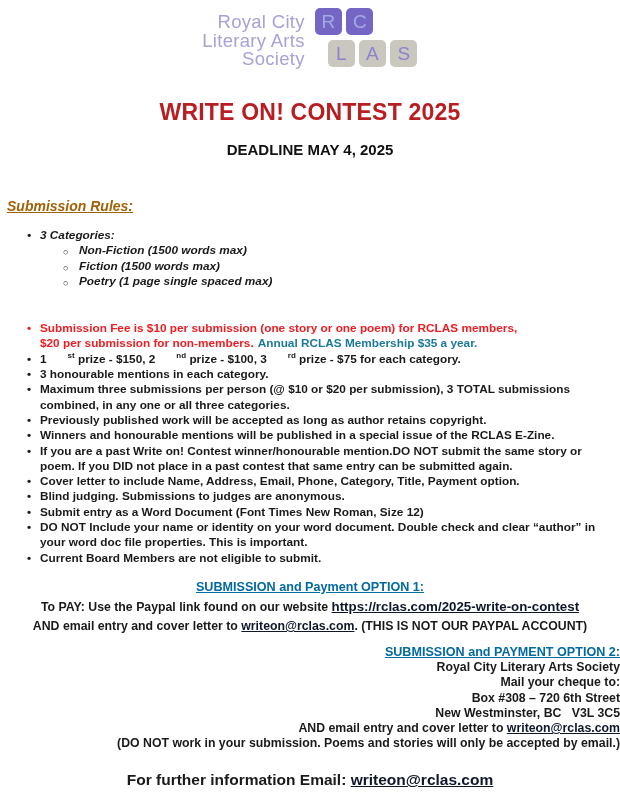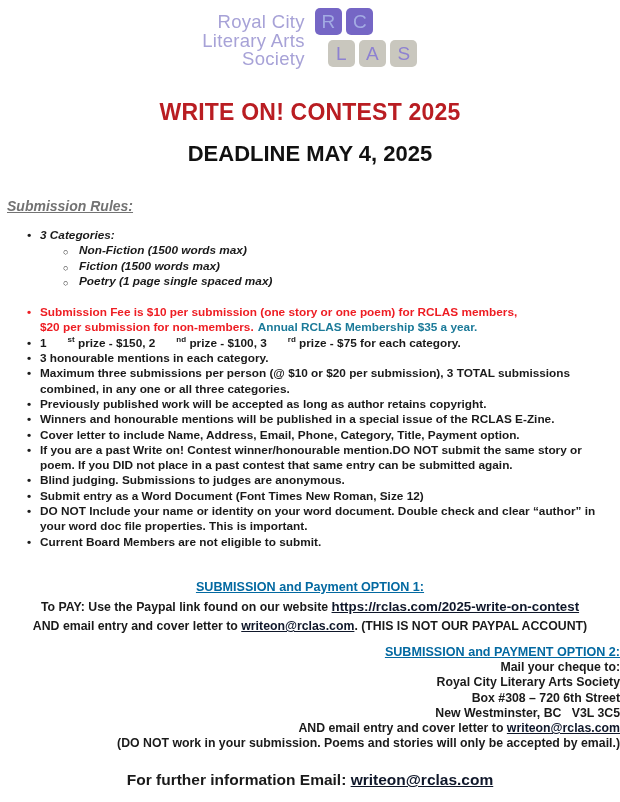--- a/index.html
+++ b/index.html
@@ -23,36 +23,36 @@
   .t-r { left:2px;    top:0; }
   .t-c { left:33.5px; top:0; }
   .t-l { left:15px;   top:32px; }
   .t-a { left:46px;   top:32px; }
   .t-s { left:77.5px; top:32px; }
 
   
   .title    { position:absolute; top:99px;  width:100%; text-align:center;
               color:#b91d22; font-size:23px; letter-spacing:0.2px; }
   .deadline { position:absolute; top:141px; width:100%; text-align:center;
-              color:#111111; font-size:22px; }
+              color:#111111; font-size:15px; }
 
-  .rules-heading { position:absolute; top:198px; left:7px; color:#737373;
+  .rules-heading { position:absolute; top:198px; left:7px; color:#a16207;
                    font-size:14px; font-style:italic; text-decoration:underline; }
 
   
   .blist { position:absolute; top:228px; left:25px; width:585px;
            margin:0; padding:0; list-style:none;
            font-size:11.8px; line-height:15.3px; }
   .b  { position:relative; padding-left:15px; }
   .b::before { content:"\2022"; position:absolute; left:2px; }
   .cat { font-style:italic; }
   .sublist { list-style:none; margin:0 0 0 22px; padding:0; font-style:italic; }
   .sb { position:relative; padding-left:17px; }
   .sb::before { content:"\25CB"; position:absolute; left:1px; top:2px; font-size:9px; }
-  .fee { margin-top:16px; color:#ee1d23; }
+  .fee { margin-top:32px; color:#ee1d23; }
   .fee::before { color:#ee1d23; }
   .teal { color:#1b7a99; margin-left:4px; }
   sup { font-size:8px; line-height:0;padding-left:21px; }
 
   
   .opt1 { position:absolute; top:578px; width:100%; text-align:center;
           font-size:12.3px; line-height:19px; }
   .opt2 { position:absolute; top:645px; width:100%; text-align:right;
           font-size:12.3px; line-height:15.2px; }
   .opt-heading { color:#0369a1; text-decoration:underline; font-size:12.6px; }
@@ -103,38 +103,38 @@
       <span>Submission Fee is $10 per submission (one story or one poem) for RCLAS members,</span><br>
       <span>$20 per submission for non-members.</span><span class="teal">Annual RCLAS Membership $35 a year.</span>
     </li>
 
     <li class="b"><span>1</span><sup>st</sup><span> prize - $150, </span><span>2</span><sup>nd</sup><span> prize - $100, </span><span>3</span><sup>rd</sup><span> prize - $75 for each category.</span></li>
 
     <li class="b">3 honourable mentions in each category.</li>
     <li class="b">Maximum three submissions per person (@ $10 or $20 per submission), 3 TOTAL submissions combined, in any one or all three categories.</li>
     <li class="b">Previously published work will be accepted as long as author retains copyright.</li>
     <li class="b">Winners and honourable mentions will be published in a special issue of the RCLAS E-Zine.</li>
+    <li class="b">If you are a past Write on! Contest winner/honourable mention.DO NOT submit the same story or poem. If you DID not place in a past contest that same entry can be submitted again.</li>
     <li class="b">Cover letter to include Name, Address, Email, Phone, Category, Title, Payment option.</li>
-    <li class="b">If you are a past Write on! Contest winner/honourable mention.DO NOT submit the same story or poem. If you DID not place in a past contest that same entry can be submitted again.</li>
     <li class="b">Blind judging. Submissions to judges are anonymous.</li>
     <li class="b">Submit entry as a Word Document (Font Times New Roman, Size 12)</li>
     <li class="b">DO NOT Include your name or identity on your word document. Double check and clear “author” in your word doc file properties. This is important.</li>
     <li class="b">Current Board Members are not eligible to submit.</li>
   </ul>
 
   <div class="opt1">
     <div class="opt-heading">SUBMISSION and Payment OPTION 1:</div>
     <div><span>To PAY: Use the Paypal link found on our website </span><a class="link url">https://rclas.com/2025-write-on-contest</a></div>
     <div><span>AND email entry and cover letter to </span><a class="link">writeon@rclas.com</a><span>. (THIS IS NOT OUR PAYPAL ACCOUNT)</span></div>
   </div>
 
   <div class="opt2">
     <div class="opt-heading">SUBMISSION and PAYMENT OPTION 2:</div>
+    <div>Royal City Literary Arts Society</div>
     <div>Mail your cheque to:</div>
-    <div>Royal City Literary Arts Society</div>
     <div>Box #308 – 720 6th Street</div>
     <div>New Westminster, BC &nbsp; V3L 3C5</div>
     <div><span>AND email entry and cover letter to </span><a class="link">writeon@rclas.com</a></div>
     <div>(DO NOT work in your submission. Poems and stories will only be accepted by email.)</div>
   </div>
 
   <div class="footer"><span>For further information Email: </span><a class="link">writeon@rclas.com</a></div>
 
 </div>
 

